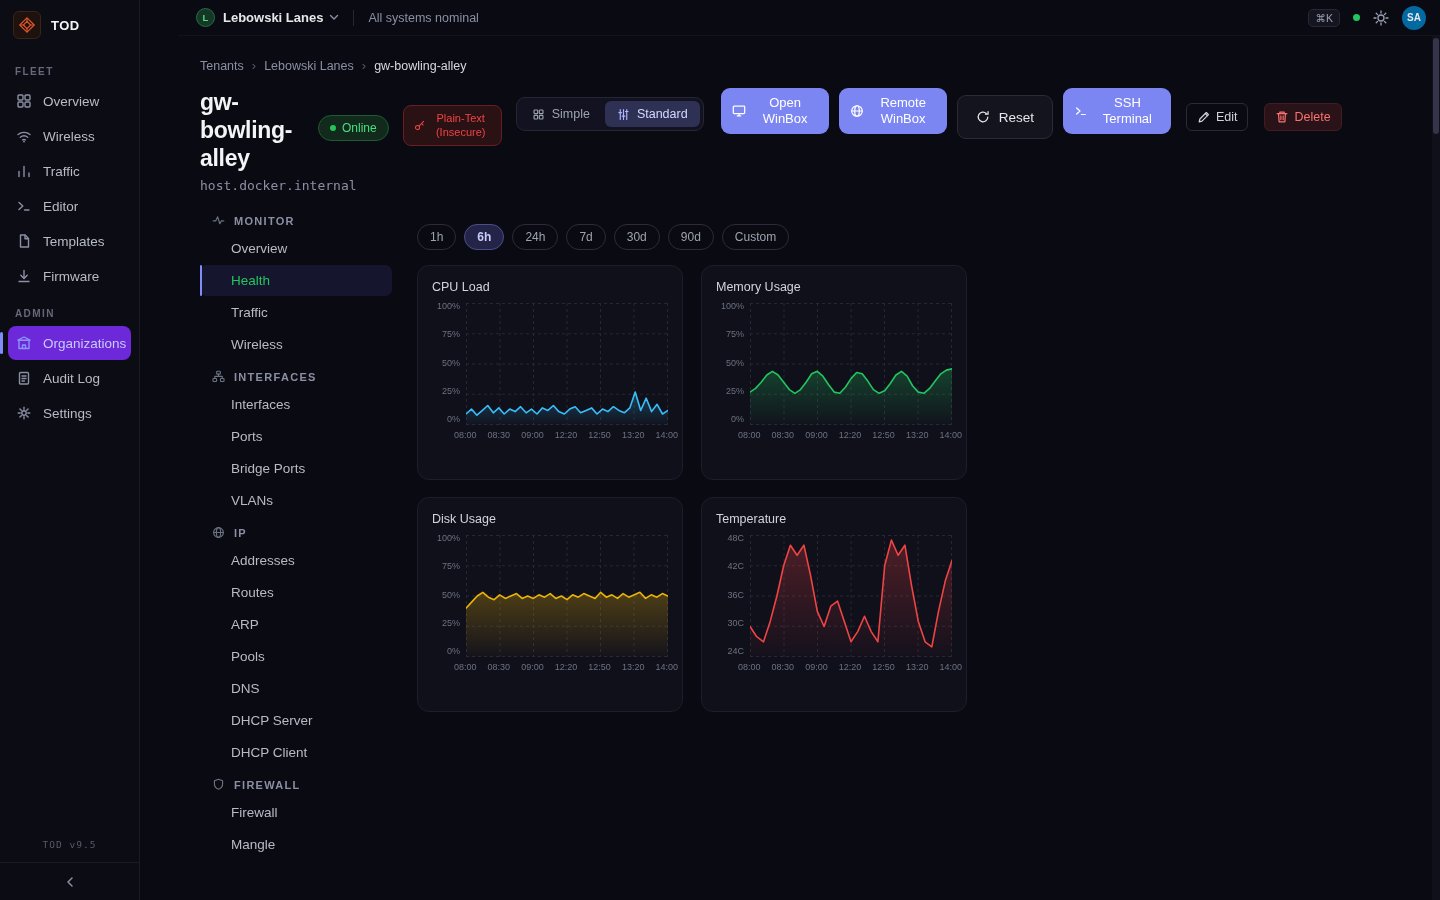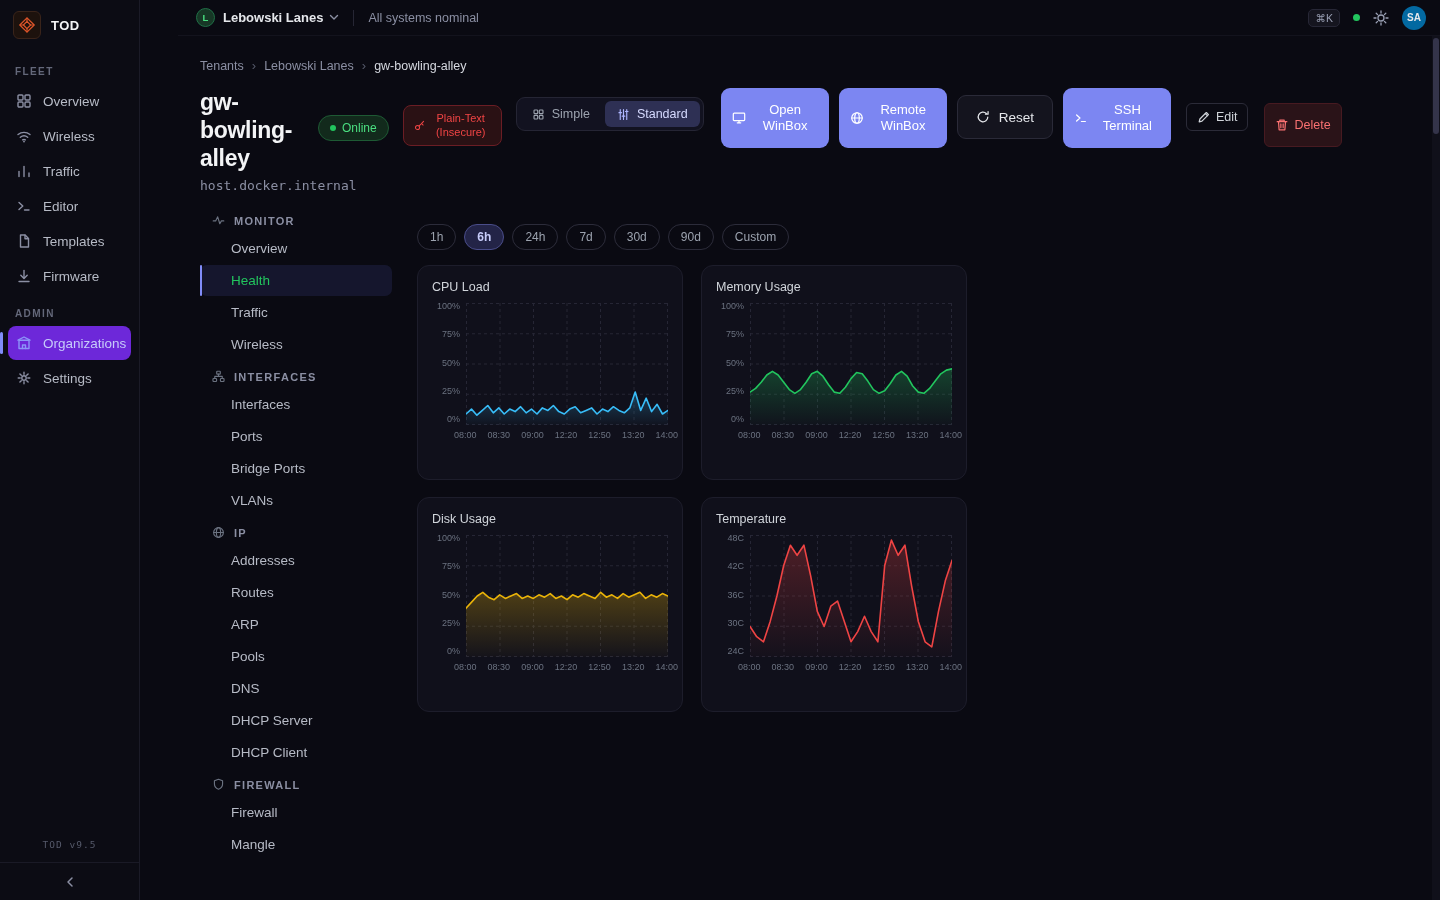--- a/index.html
+++ b/index.html
@@ -60,25 +60,25 @@
 
   .mode-toggle{margin-top:9px;display:flex;gap:3px;padding:3px;background:#121220;border:1px solid #252534;border-radius:9px;flex:none}
   .seg{display:flex;align-items:flex-end;gap:7px;padding:6px 12px;border-radius:6px;font-size:12.5px;color:#9ca3af;cursor:pointer}
   .seg .icon{color:#9ca3af}
   .seg.active{background:#2e3054;color:#d6daff}
   .seg.active .icon{color:#aeb6ff}
 
   .actions{display:flex;align-items:flex-start;gap:10px;margin-left:3px}
   .btn{font-family:inherit;border:none;border-radius:9px;cursor:pointer;display:flex;align-items:center;font-size:13px}
   .btn .icon{color:currentColor}
-  .btn-primary{width:108px;height:60px;background:#7c86f2;color:#fff;gap:7px;padding:0 11px;line-height:1.25}
+  .btn-primary{width:108px;height:46px;background:#7c86f2;color:#fff;gap:7px;padding:0 11px;line-height:1.25}
   .btn-primary .btn-lbl{flex:1;text-align:center;white-space:normal}
   .btn-dark{height:44px;margin-top:7px;padding:0 18px;gap:9px;background:#14141e;border:1px solid #2a2a38;color:#e5e7eb;white-space:nowrap;font-size:13.5px}
   .btn-ghost{height:28px;margin-top:15px;padding:0 10px;gap:5px;background:transparent;border:1px solid #2b2b38;color:#d1d5db;font-size:12.5px;border-radius:6px;white-space:nowrap;margin-left:5px}
-  .btn-danger{height:44px;margin-top:15px;padding:0 10px;gap:5px;background:#2a1318;color:#f87171;font-size:12.5px;border-radius:6px;white-space:nowrap;margin-left:6px;border:1px solid #471a21}
+  .btn-danger{height:28px;margin-top:15px;padding:0 10px;gap:5px;background:#2a1318;color:#f87171;font-size:12.5px;border-radius:6px;white-space:nowrap;margin-left:6px;border:1px solid #471a21}
 
   .host-line{margin:6px 22px 0;font-family:"DejaVu Sans Mono",monospace;font-size:13px;color:#8b8fa3}
 
   .content-row{display:flex;align-items:flex-start;margin:12px 0 0 22px}
   .subnav{width:192px;flex:none}
   .subnav-hdr{display:flex;align-items:center;gap:9px;padding:9px 12px 5px;font-size:11px;font-weight:700;letter-spacing:1.3px;color:#8b8fa3}
   .subnav-hdr .icon{color:#6b7280}
   .subnav-item{padding:8px 12px 8px 31px;margin:1px 0;font-size:13.5px;color:#b7bbc6;border-radius:7px;cursor:pointer;position:relative}
   .subnav-item.active{background:rgba(109,117,246,.12);color:#22c55e}
   .subnav-item.active::before{content:"";position:absolute;left:0;top:0;bottom:0;width:2px;background:#818cf8;border-radius:2px}
@@ -180,20 +180,29 @@
       <div class="side-label">ADMIN</div>
       <div class="side-item active">
         <span class="icon i16">
           <svg viewBox="0 0 16 16" fill="none" stroke="currentColor" stroke-width="1.4" stroke-linecap="round" stroke-linejoin="round">
             <rect x="3" y="5.2" width="10" height="8.3"></rect>
             <path d="M2 5.2 8 2l6 3.2"></path>
             <path d="M6.5 13.5V10h3v3.5"></path>
           </svg>
         </span>
         <span>Organizations</span>
+      </div>
+      <div class="side-item">
+        <span class="icon i16">
+          <svg viewBox="0 0 16 16" fill="none" stroke="currentColor" stroke-width="1.4" stroke-linecap="round" stroke-linejoin="round">
+            <rect x="3.5" y="2.5" width="9" height="11.5" rx="1"></rect>
+            <path d="M6 6h4M6 8.5h4M6 11h2.5"></path>
+          </svg>
+        </span>
+        <span>Audit Log</span>
       </div>
       <div class="side-item">
         <span class="icon i16">
           <svg viewBox="0 0 16 16" fill="none" stroke="currentColor" stroke-width="1.4" stroke-linecap="round" stroke-linejoin="round">
             <circle cx="8" cy="8" r="2.2"></circle>
             <path d="M8 2.2v2M8 11.8v2M2.2 8h2M11.8 8h2M3.9 3.9l1.4 1.4M10.7 10.7l1.4 1.4M3.9 12.1l1.4-1.4M10.7 5.3l1.4-1.4"></path>
           </svg>
         </span>
         <span>Settings</span>
       </div>

